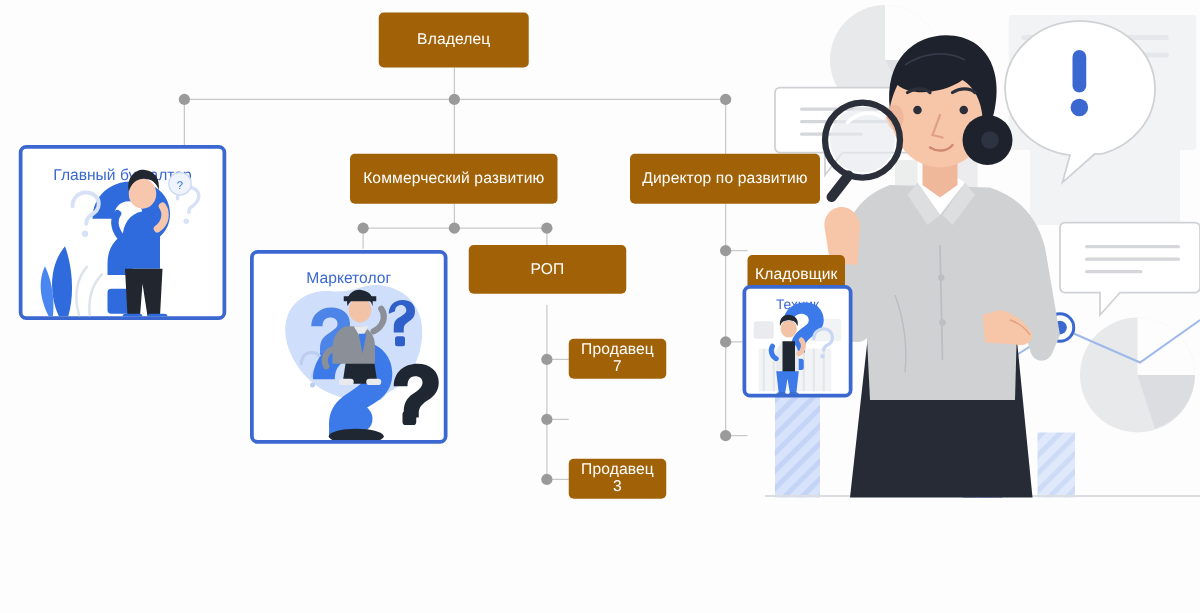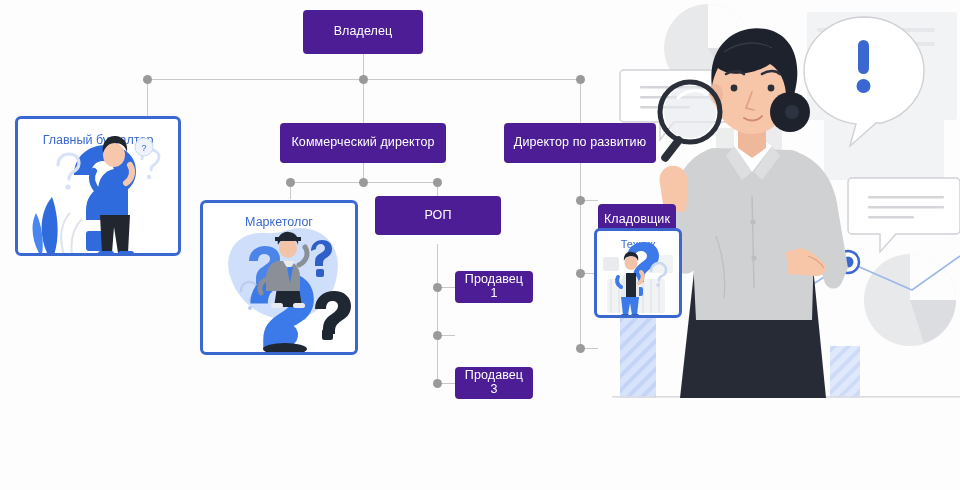--- a/index.html
+++ b/index.html
@@ -13,21 +13,21 @@
 
   
   .line-h,.line-v{position:absolute;background:#c9c9c9;}
   .line-h{height:1px;}
   .line-v{width:1px;}
   .dot{position:absolute;width:9px;height:9px;border-radius:50%;background:#9a9a9a;}
 
   
   .node{
     position:absolute;
-    background:#4c1d95;
+    background:#a16207;
     color:#ffffff;
     border-radius:4px;
     display:flex;align-items:center;justify-content:center;
     text-align:center;
     font-size:12.5px;
     letter-spacing:.1px;
     line-height:1.1;
     box-sizing:border-box;
     padding:0 8px;
   }
@@ -223,33 +223,33 @@
   <div class="line-h" style="left:580px;top:348px;width:18px;"></div>
   <div class="dot" style="left:576px;top:196px;"></div>
   <div class="dot" style="left:576px;top:269px;"></div>
   <div class="dot" style="left:576px;top:344px;"></div>
 
   <div class="node" style="left:303px;top:10px;width:120px;height:44px;">
     <span>Владелец</span>
   </div>
 
   <div class="node" style="left:280px;top:123px;width:166px;height:40px;">
-    <span>Коммерческий директор</span>
+    <span>Коммерческий развитию</span>
   </div>
 
   <div class="node" style="left:504px;top:123px;width:152px;height:40px;">
     <span>Директор по развитию</span>
   </div>
 
   <div class="node" style="left:375px;top:196px;width:126px;height:39px;">
     <span>РОП</span>
   </div>
 
   <div class="node" style="left:455px;top:271px;width:78px;height:32px;">
-    <span>Продавец 1</span>
+    <span>Продавец 7</span>
   </div>
   <div class="node" style="left:455px;top:367px;width:78px;height:32px;">
     <span>Продавец 3</span>
   </div>
 
   <div class="node" style="left:598px;top:184px;width:78px;height:32px;margin-top:20px;">
     <span>Кладовщик</span>
   </div>
 
 

